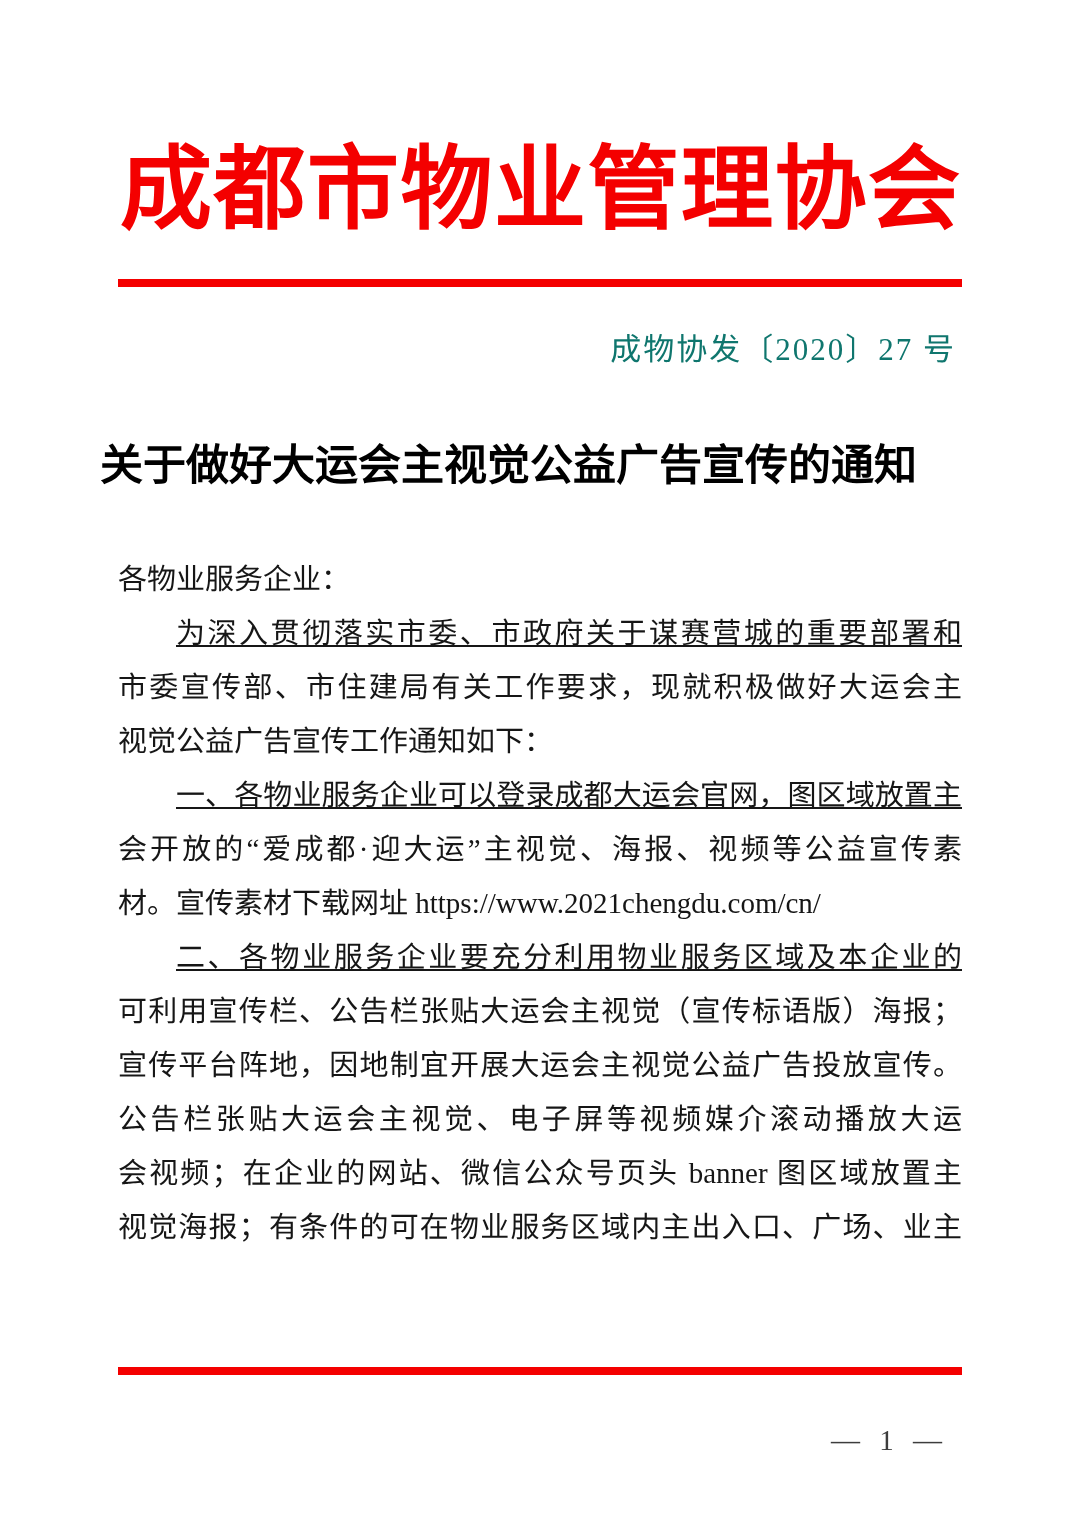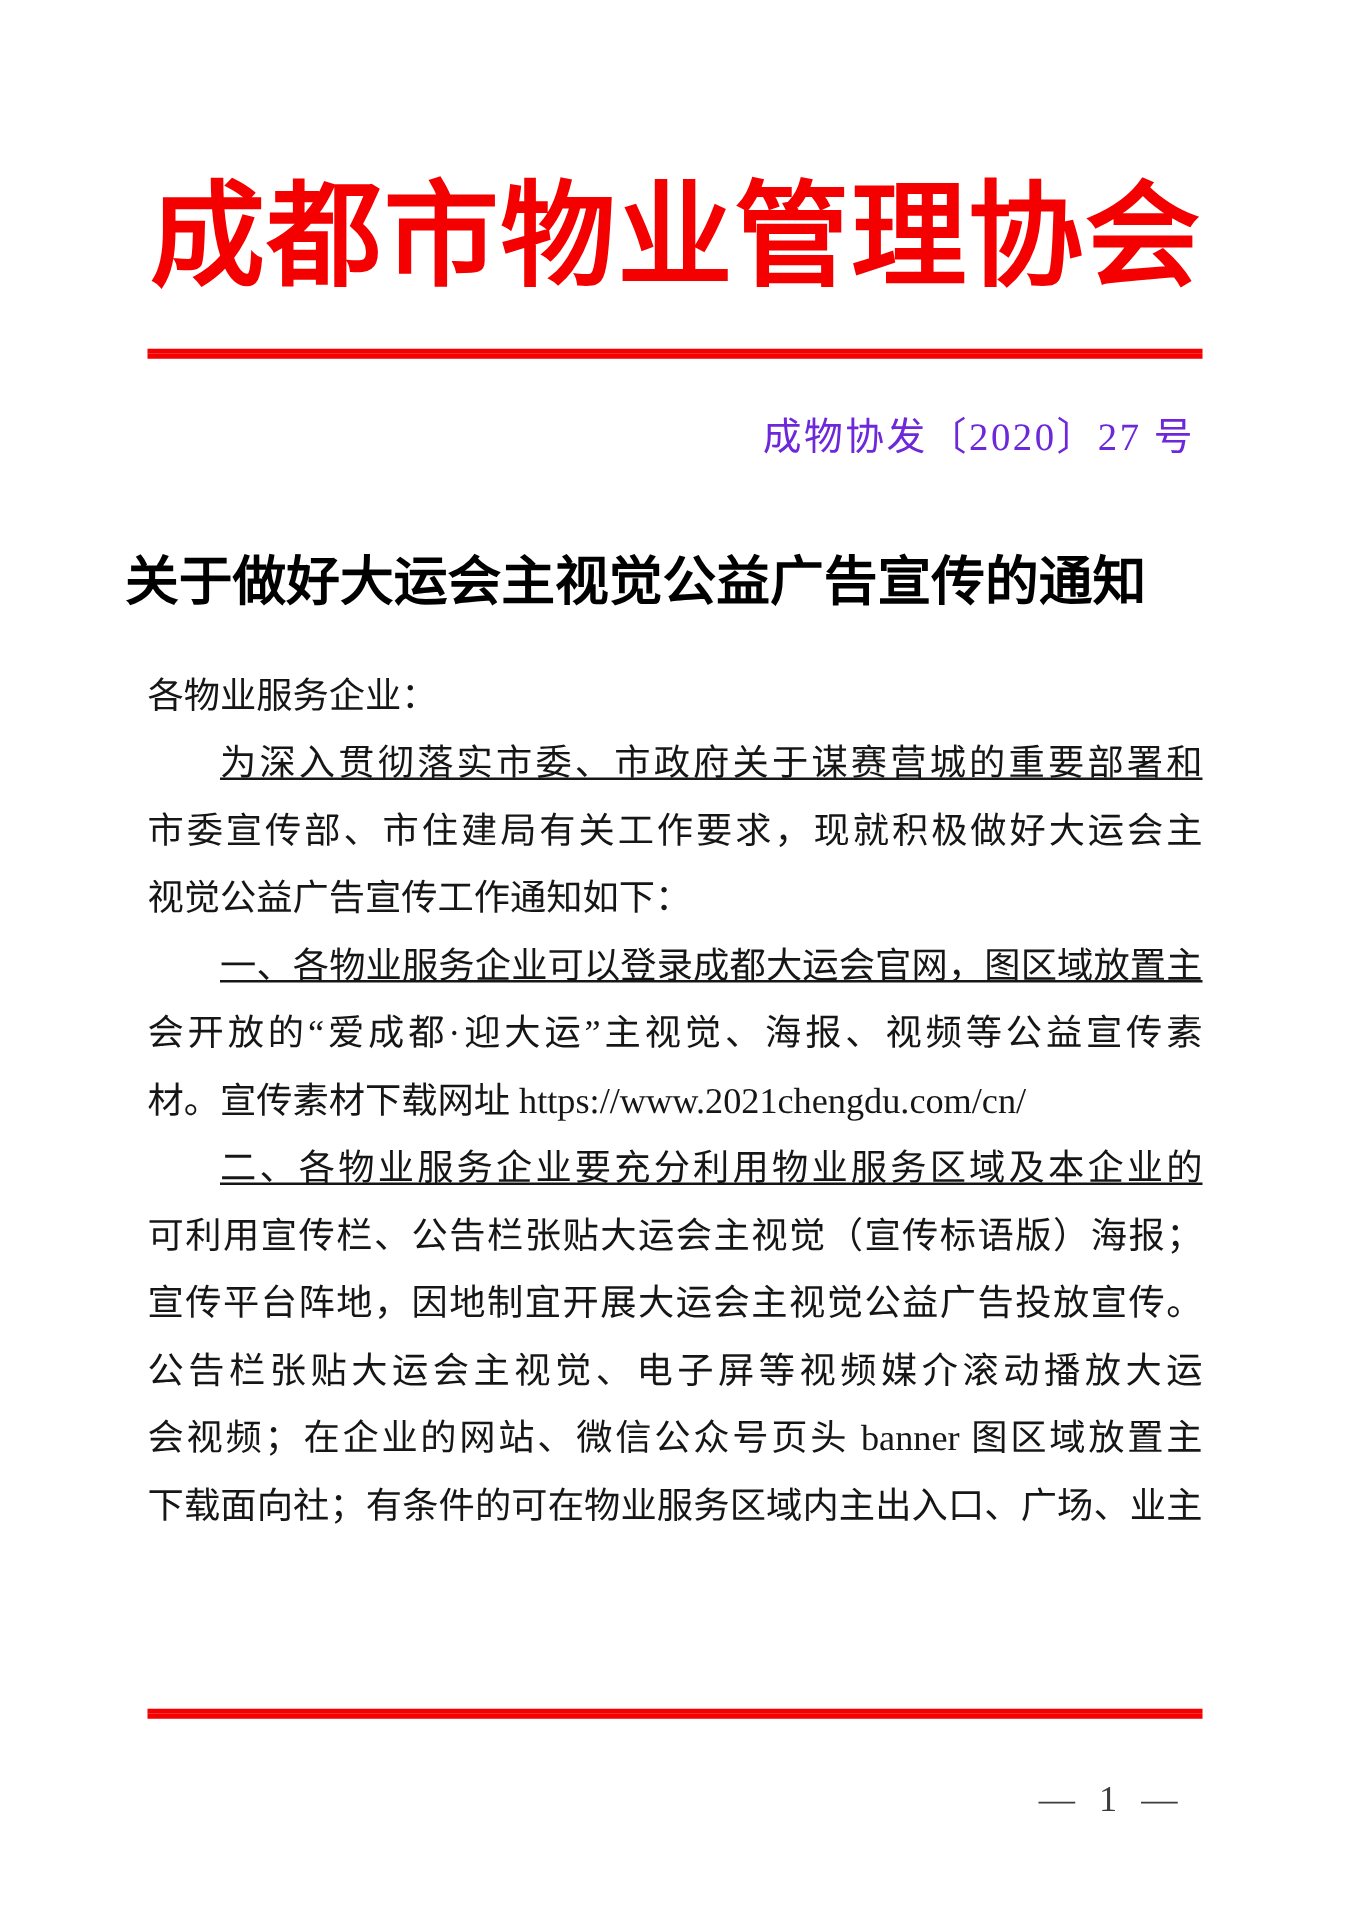--- a/index.html
+++ b/index.html
@@ -44,40 +44,40 @@
   .rule-top { top: 279px; }
   .rule-bottom { top: 1367px; }
 
   
   .doc-number {
     position: absolute;
     top: 324px;
     right: 124px;
     font-size: 31px;
     letter-spacing: 2px;
-    color: #6d28d9;
+    color: #0f766e;
     white-space: nowrap;
   }
 
   
   .doc-title {
     position: absolute;
     top: 430px;
     left: 100px;
     right: 100px;
     font-size: 43px;
     font-weight: bold;
     color: #000000;
     white-space: nowrap;
   }
 
   
   .body-block {
     position: absolute;
-    top: 530px;
+    top: 552px;
     left: 118px;
     right: 118px;
     font-size: 29px;
     color: #161616;
   }
   .line {
     height: 54px;
     line-height: 54px;
     white-space: nowrap;
     overflow: visible;
@@ -120,20 +120,20 @@
     <div class="line just">市委宣传部、市住建局有关工作要求，现就积极做好大运会主</div>
     <div class="line align-left">视觉公益广告宣传工作通知如下：</div>
     <div class="line just indent">一、各物业服务企业可以登录成都大运会官网，图区域放置主</div>
     <div class="line just">会开放的“爱成都·迎大运”主视觉、海报、视频等公益宣传素</div>
     <div class="line align-left">材。宣传素材下载网址 https://www.2021chengdu.com/cn/</div>
     <div class="line just indent">二、各物业服务企业要充分利用物业服务区域及本企业的</div>
     <div class="line just">可利用宣传栏、公告栏张贴大运会主视觉（宣传标语版）海报；</div>
     <div class="line just">宣传平台阵地，因地制宜开展大运会主视觉公益广告投放宣传。</div>
     <div class="line just">公告栏张贴大运会主视觉、电子屏等视频媒介滚动播放大运</div>
     <div class="line just">会视频；在企业的网站、微信公众号页头 banner 图区域放置主</div>
-    <div class="line just">下载面向社；有条件的可在物业服务区域内主出入口、广场、业主</div>
+    <div class="line just">视觉海报；有条件的可在物业服务区域内主出入口、广场、业主</div>
   </main>
 
   <div class="double-rule rule-bottom"></div>
 
   <div class="page-number">— 1 —</div>
 
 </div>
 
 </body></html>

